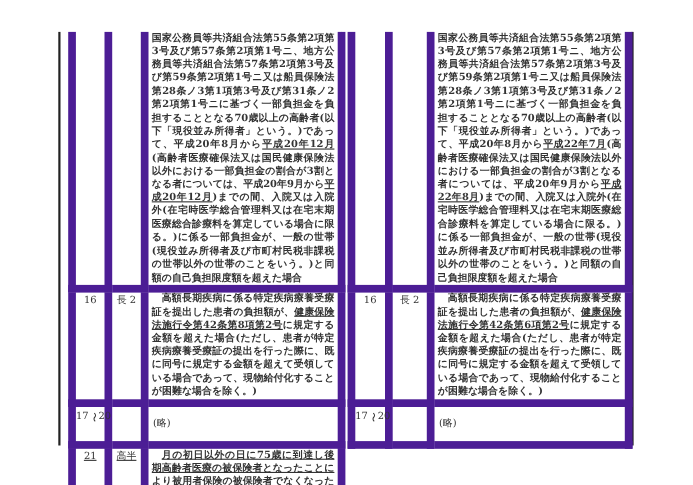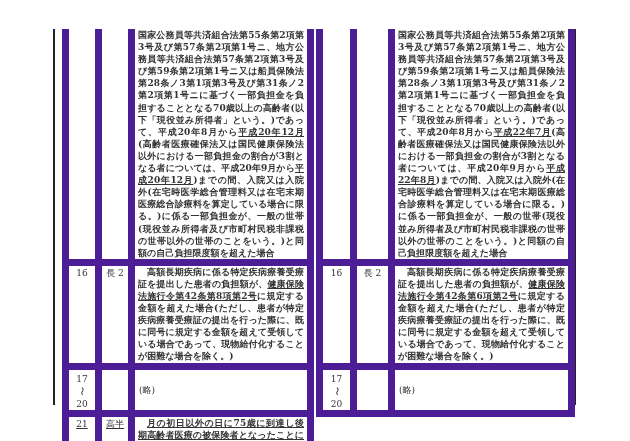--- a/index.html
+++ b/index.html
@@ -9,21 +9,21 @@
     .thick { background: #222; width: 2px; }
     .thin { background: #bdbdbd; width: 1px; }
     .tbl { position: absolute; border-collapse: collapse; table-layout: fixed; }
     .tbl td { border: 7px solid #4c1d95; vertical-align: top; padding: 0; font-size: 9px; line-height: 12.1px; }
     .tbl td.num, .tbl td.code { text-align: center; padding-top: 1px; }
     .tbl td.txt { padding: 0 3px 0 3px; text-align: justify; letter-spacing: 0.05px; }
     .tbl td.txt p { margin: 0; font-weight: bold; }
     .tbl td.ryaku { vertical-align: middle; padding-left: 4px; }
     .u { text-decoration: underline; }
     .indent { text-indent: 1em; }
-    .range { display: flex; flex-direction: column; line-height: 12.5px; padding-top: 2px; }
+    .range { display: flex; flex-direction: row; line-height: 12.5px; padding-top: 2px; }
     .left-table td.open-top { border-top: none; }
     .left-table tr.last td { border-bottom: none; }
   </style>
 </head>
 <body>
 
 <div class="vline thick" style="left:53px; top:29px; height:376px;"></div>
 <div class="vline thin" style="left:310px; top:29px; height:376px; width:1px;"></div>
 <div class="vline thick" style="left:574px; top:29px; height:376px;"></div>
 

